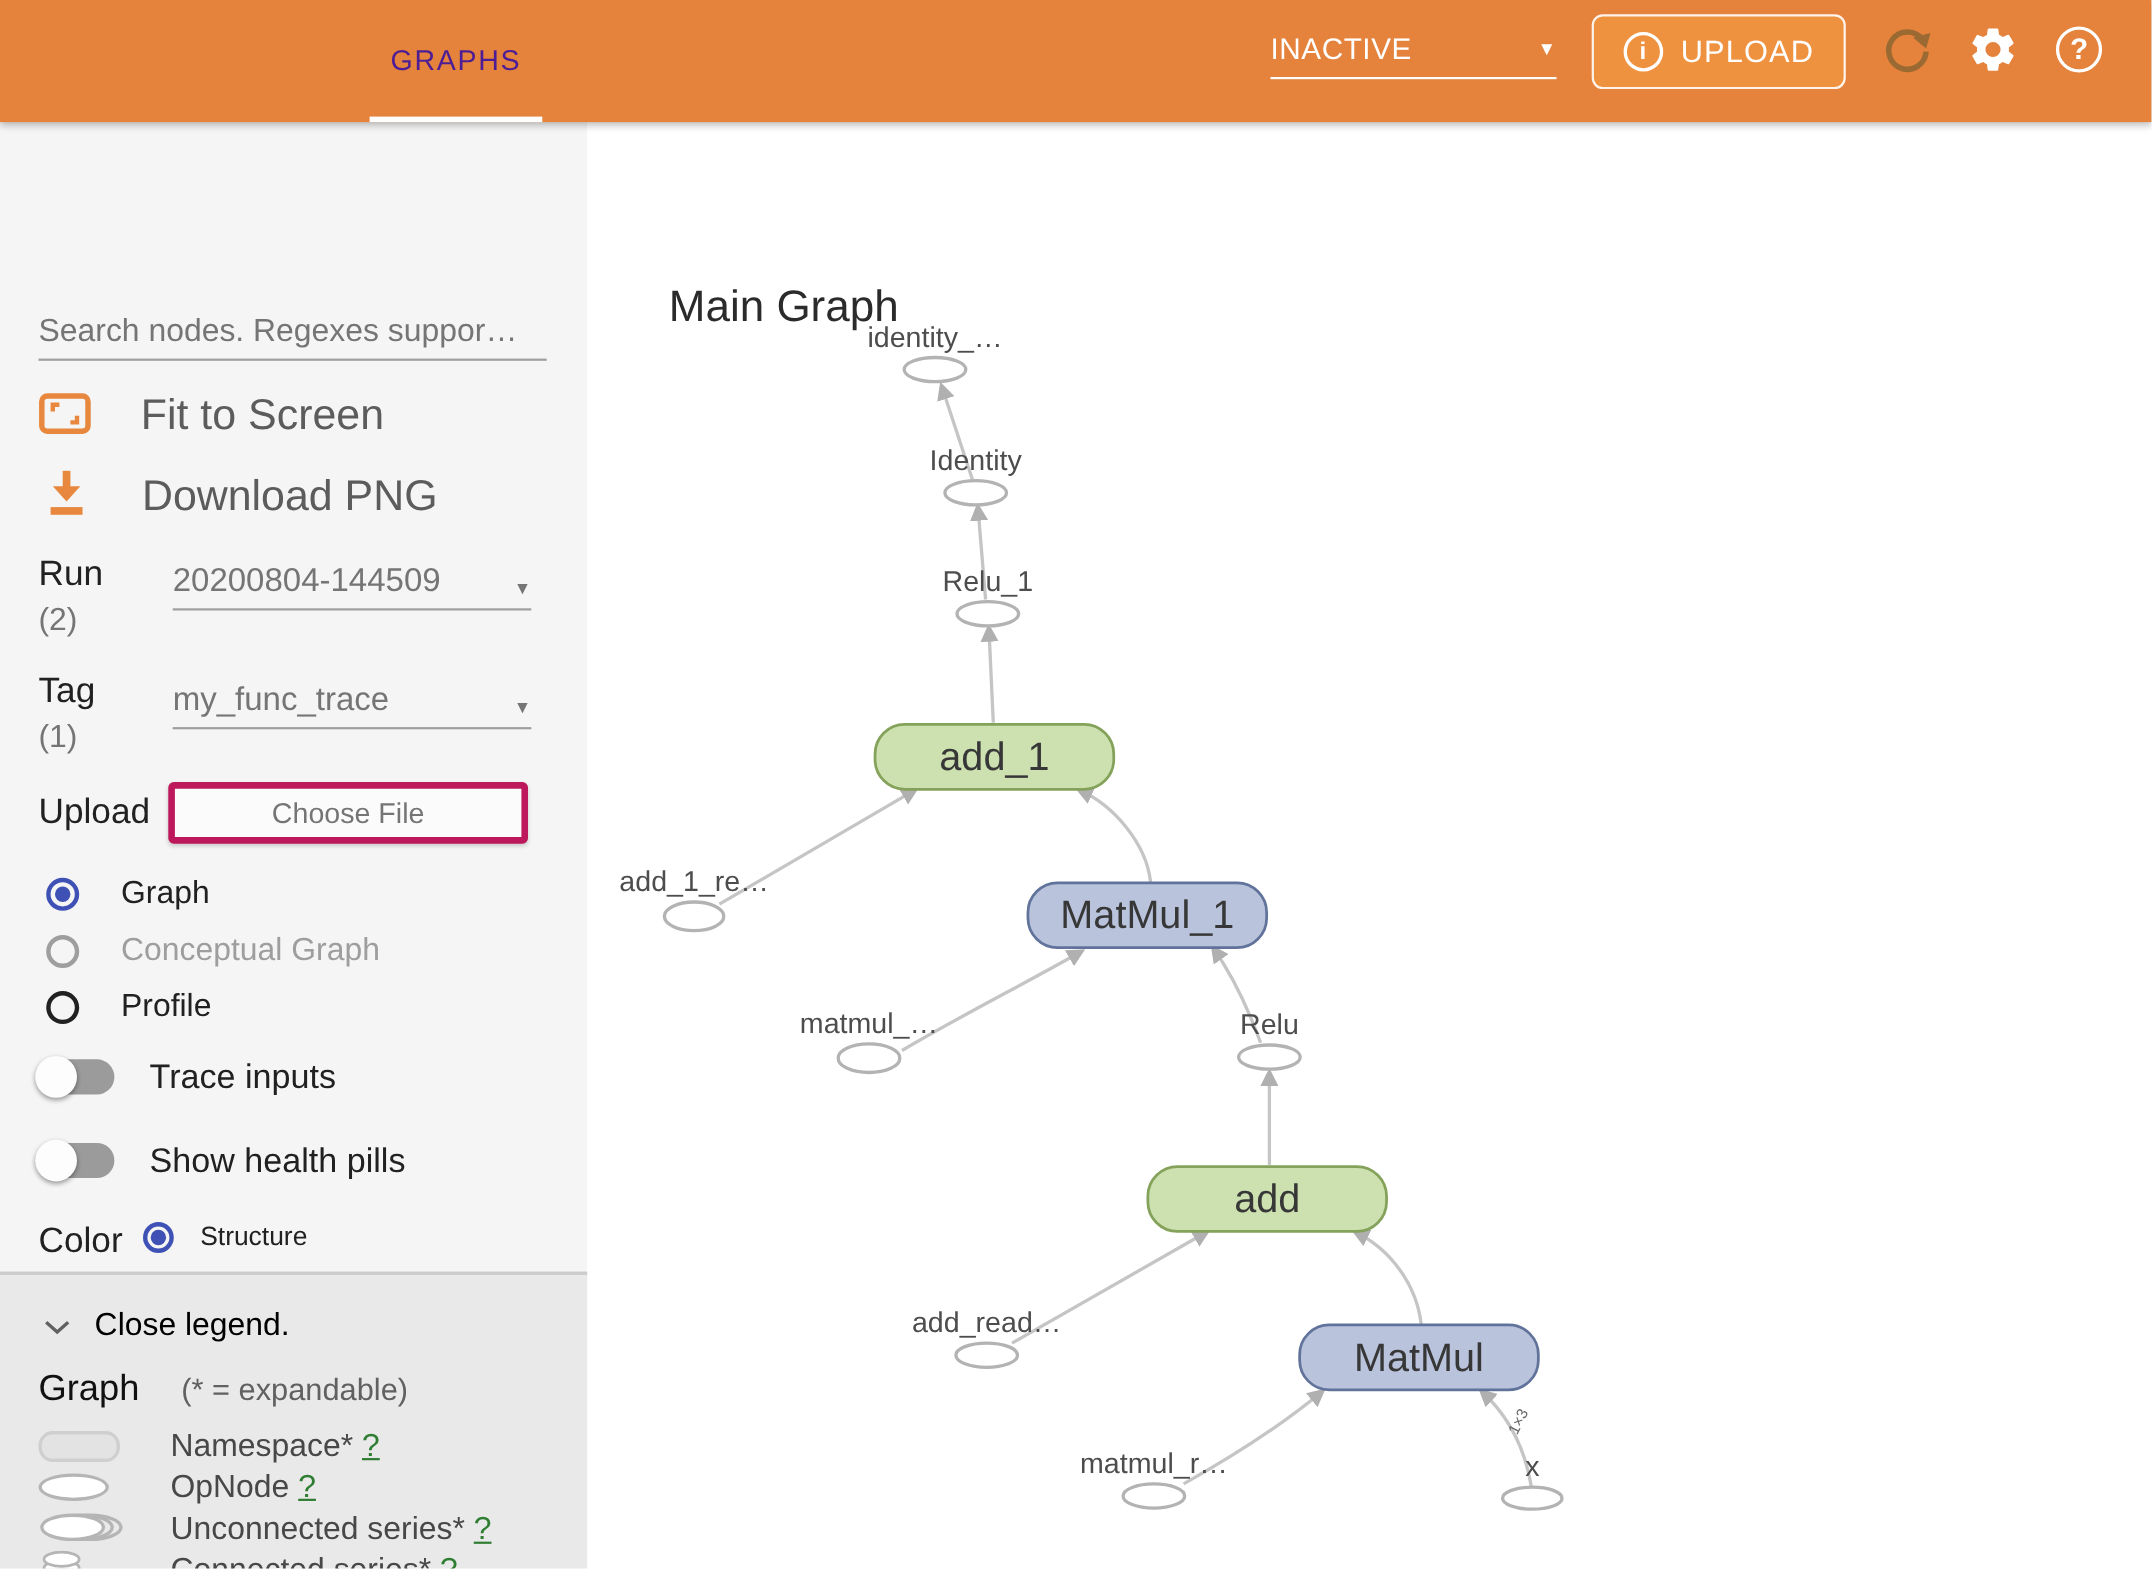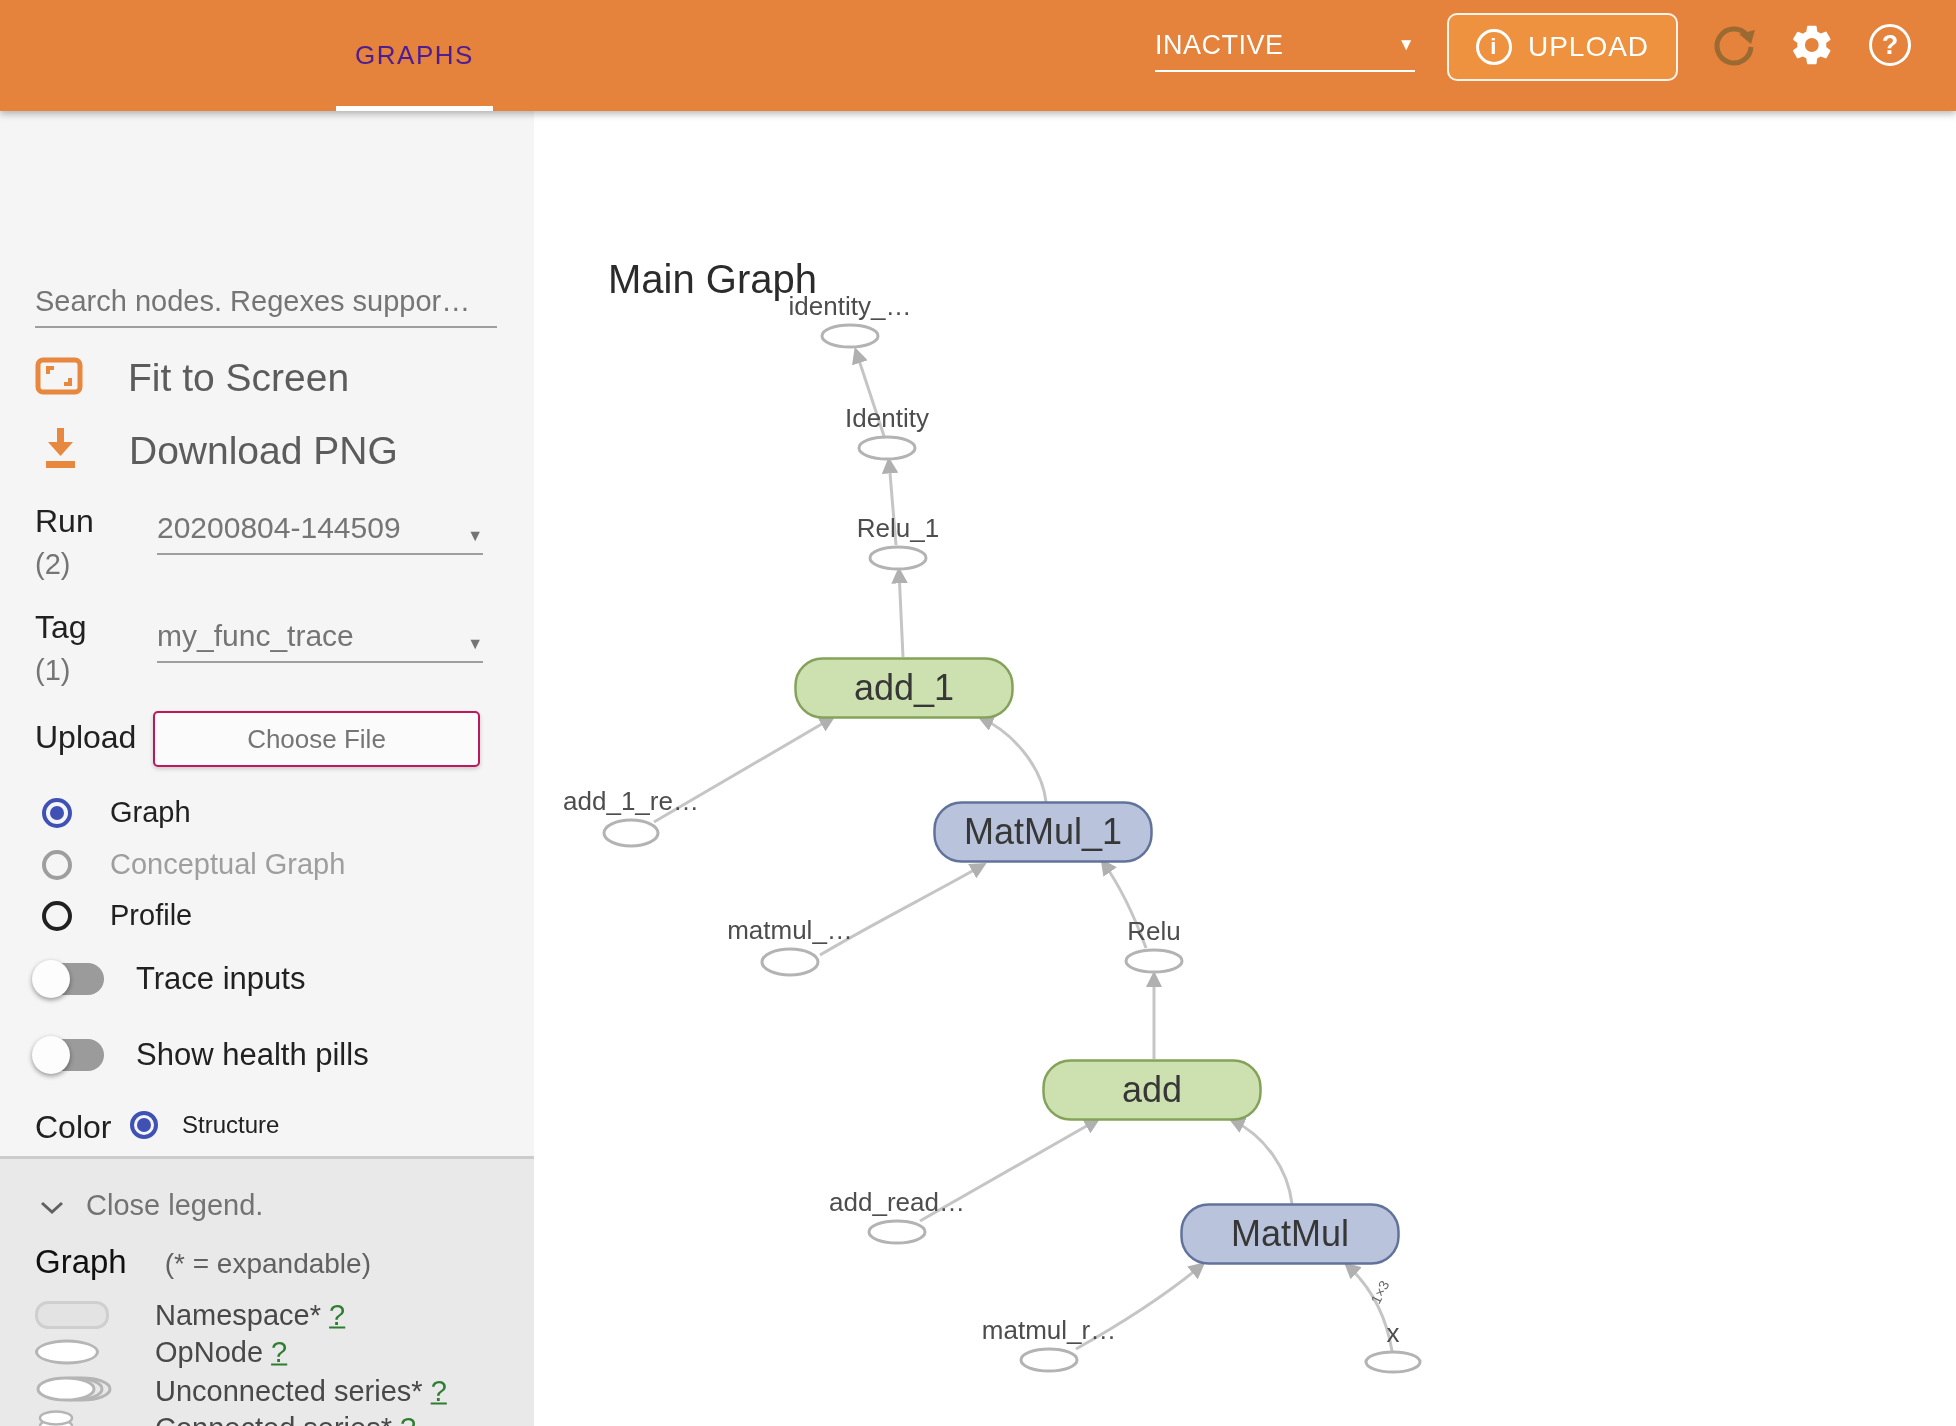--- a/index.html
+++ b/index.html
@@ -39,41 +39,41 @@
             font-family:"Liberation Sans",sans-serif; color:#424242; outline:none; }
   #search::placeholder { color:#757575; opacity:1; }
   .side-row-label { color:#5c5c5c; font-size:39px; }
   .blk-label { color:#212121; font-size:32px; }
   .cnt-label { color:#757575; font-size:29px; }
   .sel-value { color:#757575; font-size:30px; }
   .sel-box { position:absolute; display:flex; align-items:flex-end; justify-content:space-between;
              border-bottom:2px solid #9e9e9e; cursor:pointer; padding-bottom:8px; }
   .sel-caret { font-size:16px; color:#757575; }
   .choose-btn { position:absolute; left:153px; top:600px; width:327px; height:56px;
-                background:#fbfbfb; border:2px solid #be185d; border-radius:5px;
+                background:#fbfbfb; border:6px solid #be185d; border-radius:5px;
                 box-shadow:0 2px 4px rgba(0,0,0,.18); color:#757575; font-size:26px;
                 display:flex; align-items:center; justify-content:center; cursor:pointer; }
   .radio { width:30px; height:30px; border-radius:50%; border:4px solid #9e9e9e; position:relative; background:transparent; }
   .radio.selected { border-color:#3f51b5; }
   .radio.selected::after { content:""; position:absolute; left:50%; top:50%; width:14px; height:14px;
                            margin:-7px 0 0 -7px; border-radius:50%; background:#3f51b5; }
   .radio.dark { border-color:#212121; }
   .radio-row { position:absolute; left:42px; display:flex; align-items:center; gap:38px; cursor:pointer; }
   .radio-label { font-size:29px; color:#212121; }
   .radio-label.dim { color:#9e9e9e; }
   .toggle { position:relative; width:76px; height:38px; cursor:pointer; }
   .toggle .track { position:absolute; left:8px; top:3px; width:64px; height:32px; border-radius:16px; background:#9b9b9b; }
   .toggle .thumb { position:absolute; left:0; top:0; width:38px; height:38px; border-radius:50%;
                    background:#fdfdfd; box-shadow:0 2px 5px rgba(0,0,0,.4); }
   .toggle-row { position:absolute; left:32px; display:flex; align-items:center; gap:28px; }
   .toggle-label { font-size:31px; color:#212121; }
   .legend-bg { position:absolute; left:0; top:1045px; width:534px; height:270px; background:#e9e9e9;
                border-top:3px solid #cccccc; height:381px; }
   .close-legend { position:absolute; left:40px; top:1078px; display:flex; align-items:center; gap:22px;
-                  color:#737373; font-size:29px; cursor:pointer; }
+                  color:#000000; font-size:29px; cursor:pointer; }
   .legend-head { position:absolute; left:35px; top:1132px; display:flex; align-items:baseline; gap:38px; }
   .legend-head .h { font-size:33px; color:#111; }
   .legend-head .n { font-size:28px; color:#616161; }
   .legend-row { position:absolute; left:0; width:534px; height:40px; }
   .legend-label { position:absolute; left:155px; top:50%; transform:translateY(-50%);
                   font-size:29px; color:#484848; }
   .help-link { color:#2e7d32; text-decoration:underline; cursor:pointer; }
   .sw-namespace { position:absolute; left:35px; top:50%; transform:translateY(-50%); width:74px; height:28px;
                   background:#e3e3e3; border:3px solid #cfcfcf; border-radius:13px; }
   .sw-opnode { position:absolute; left:35px; top:50%; transform:translateY(-50%); width:64px; height:25px;

